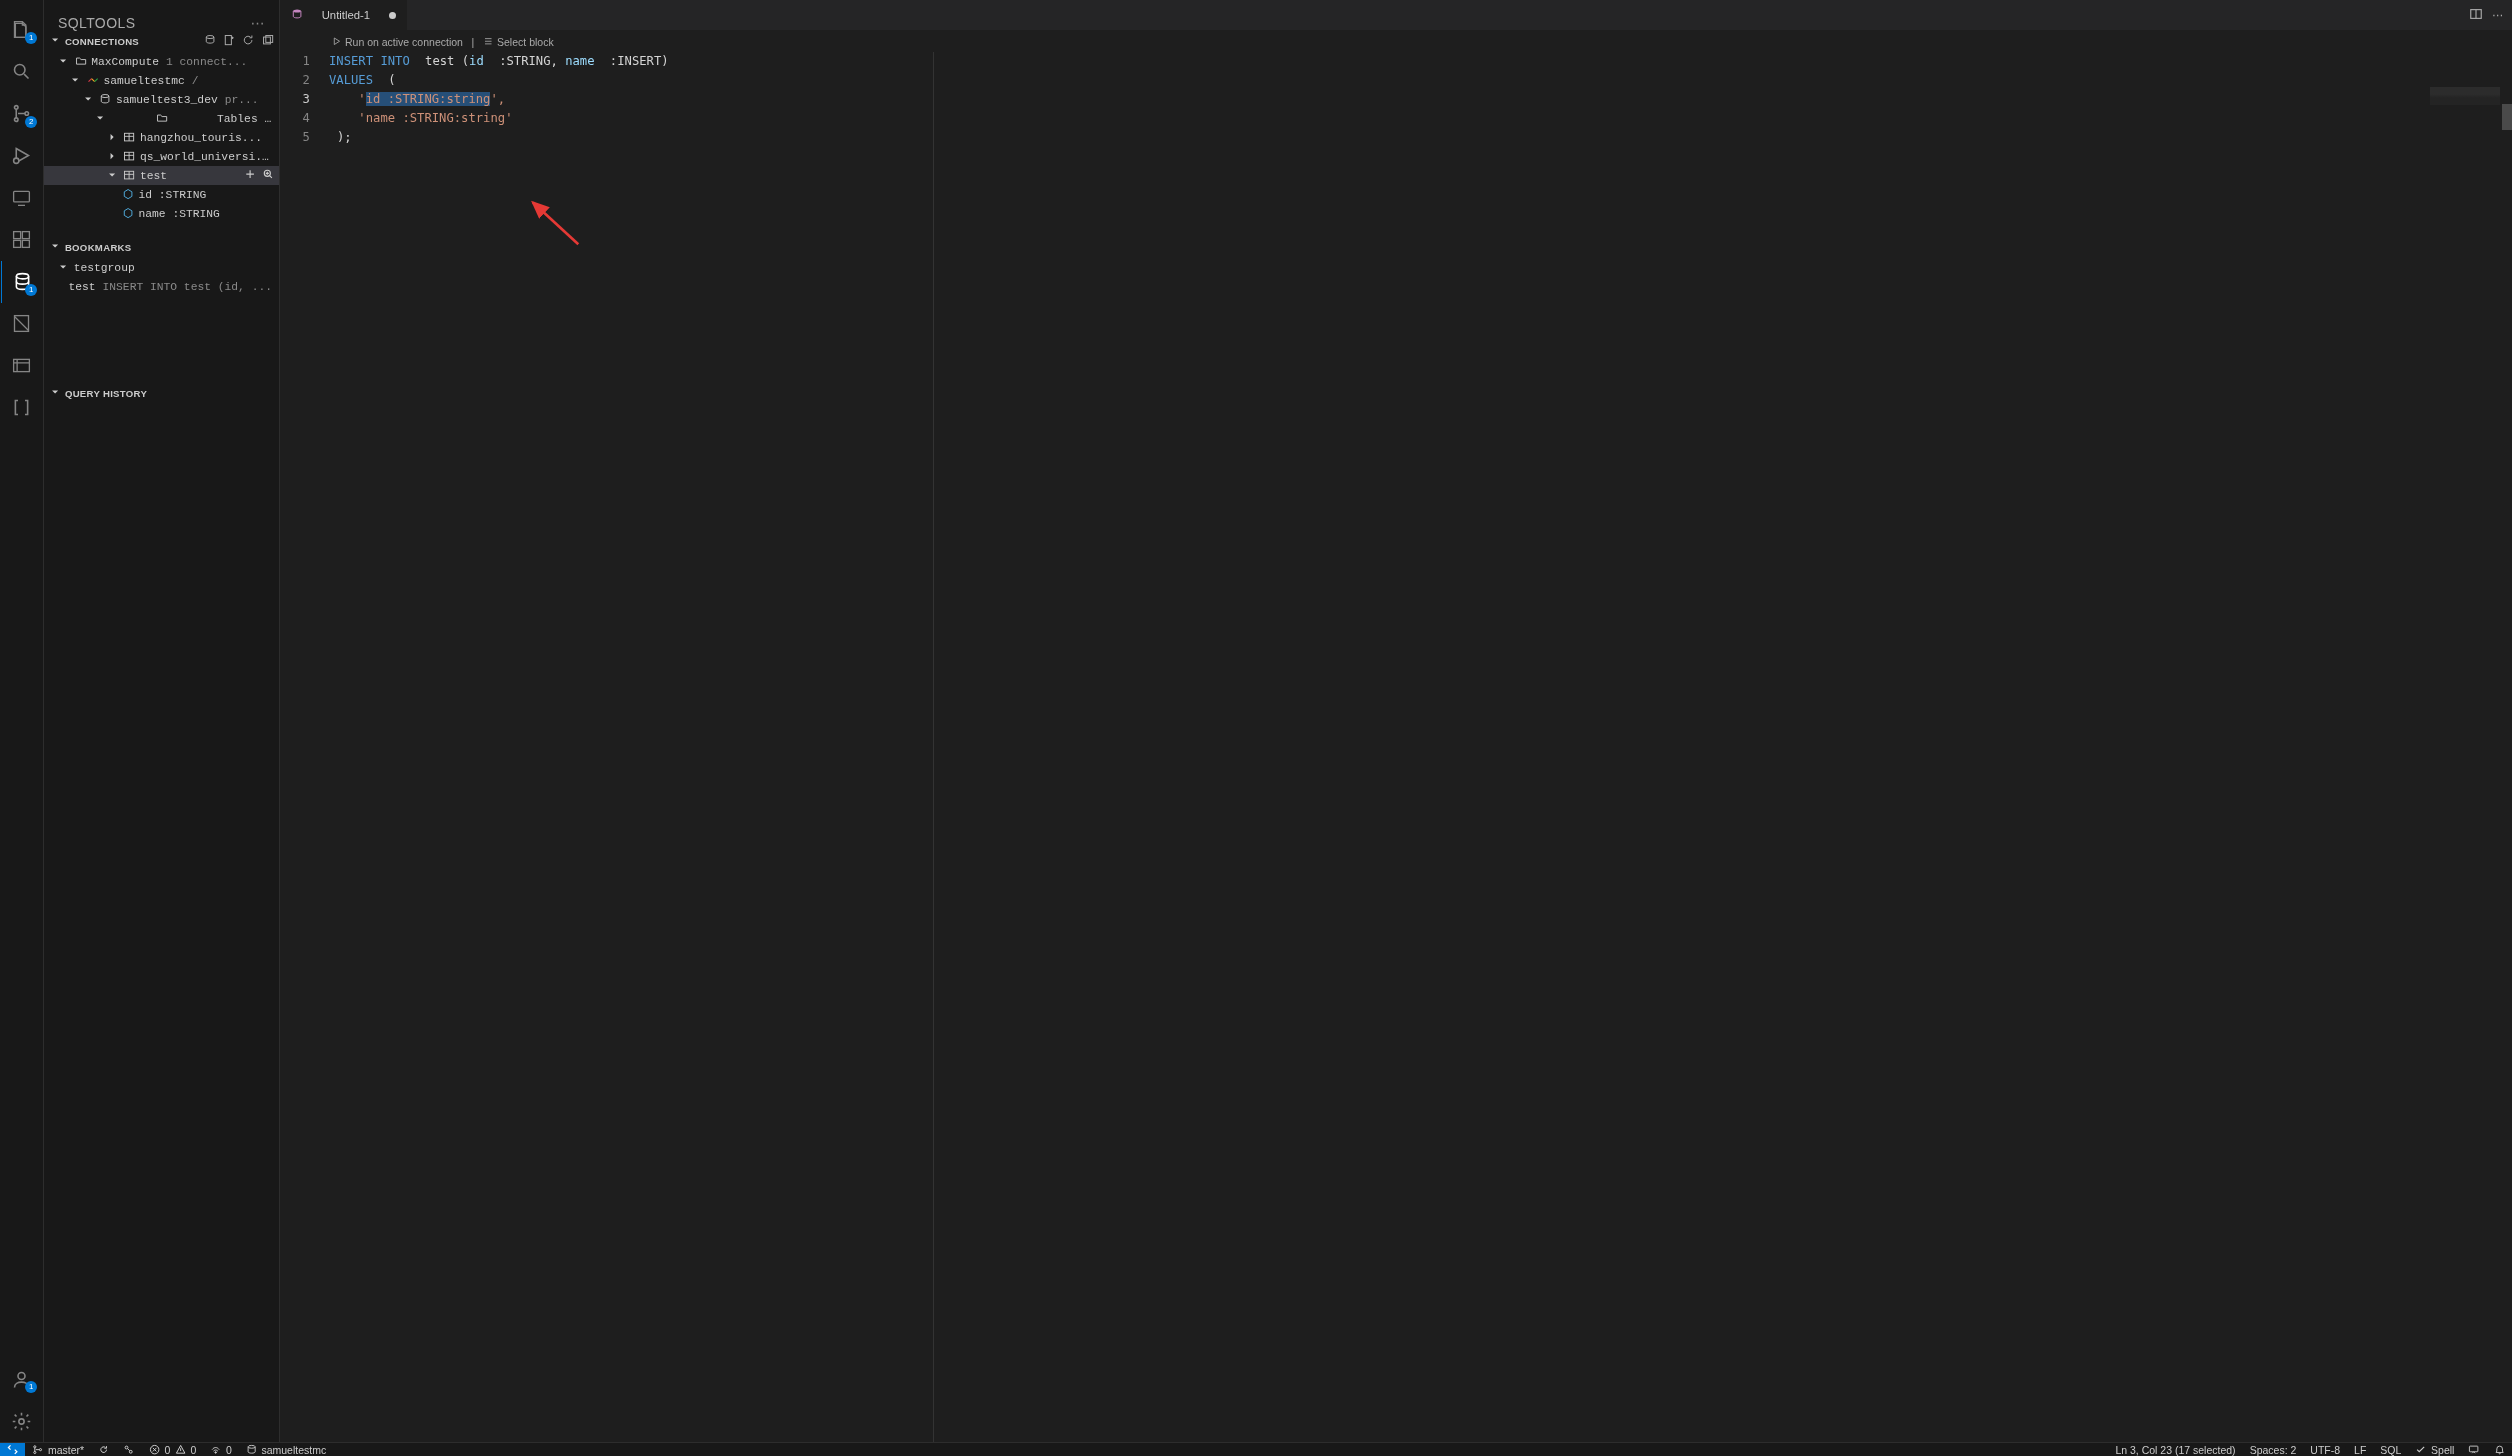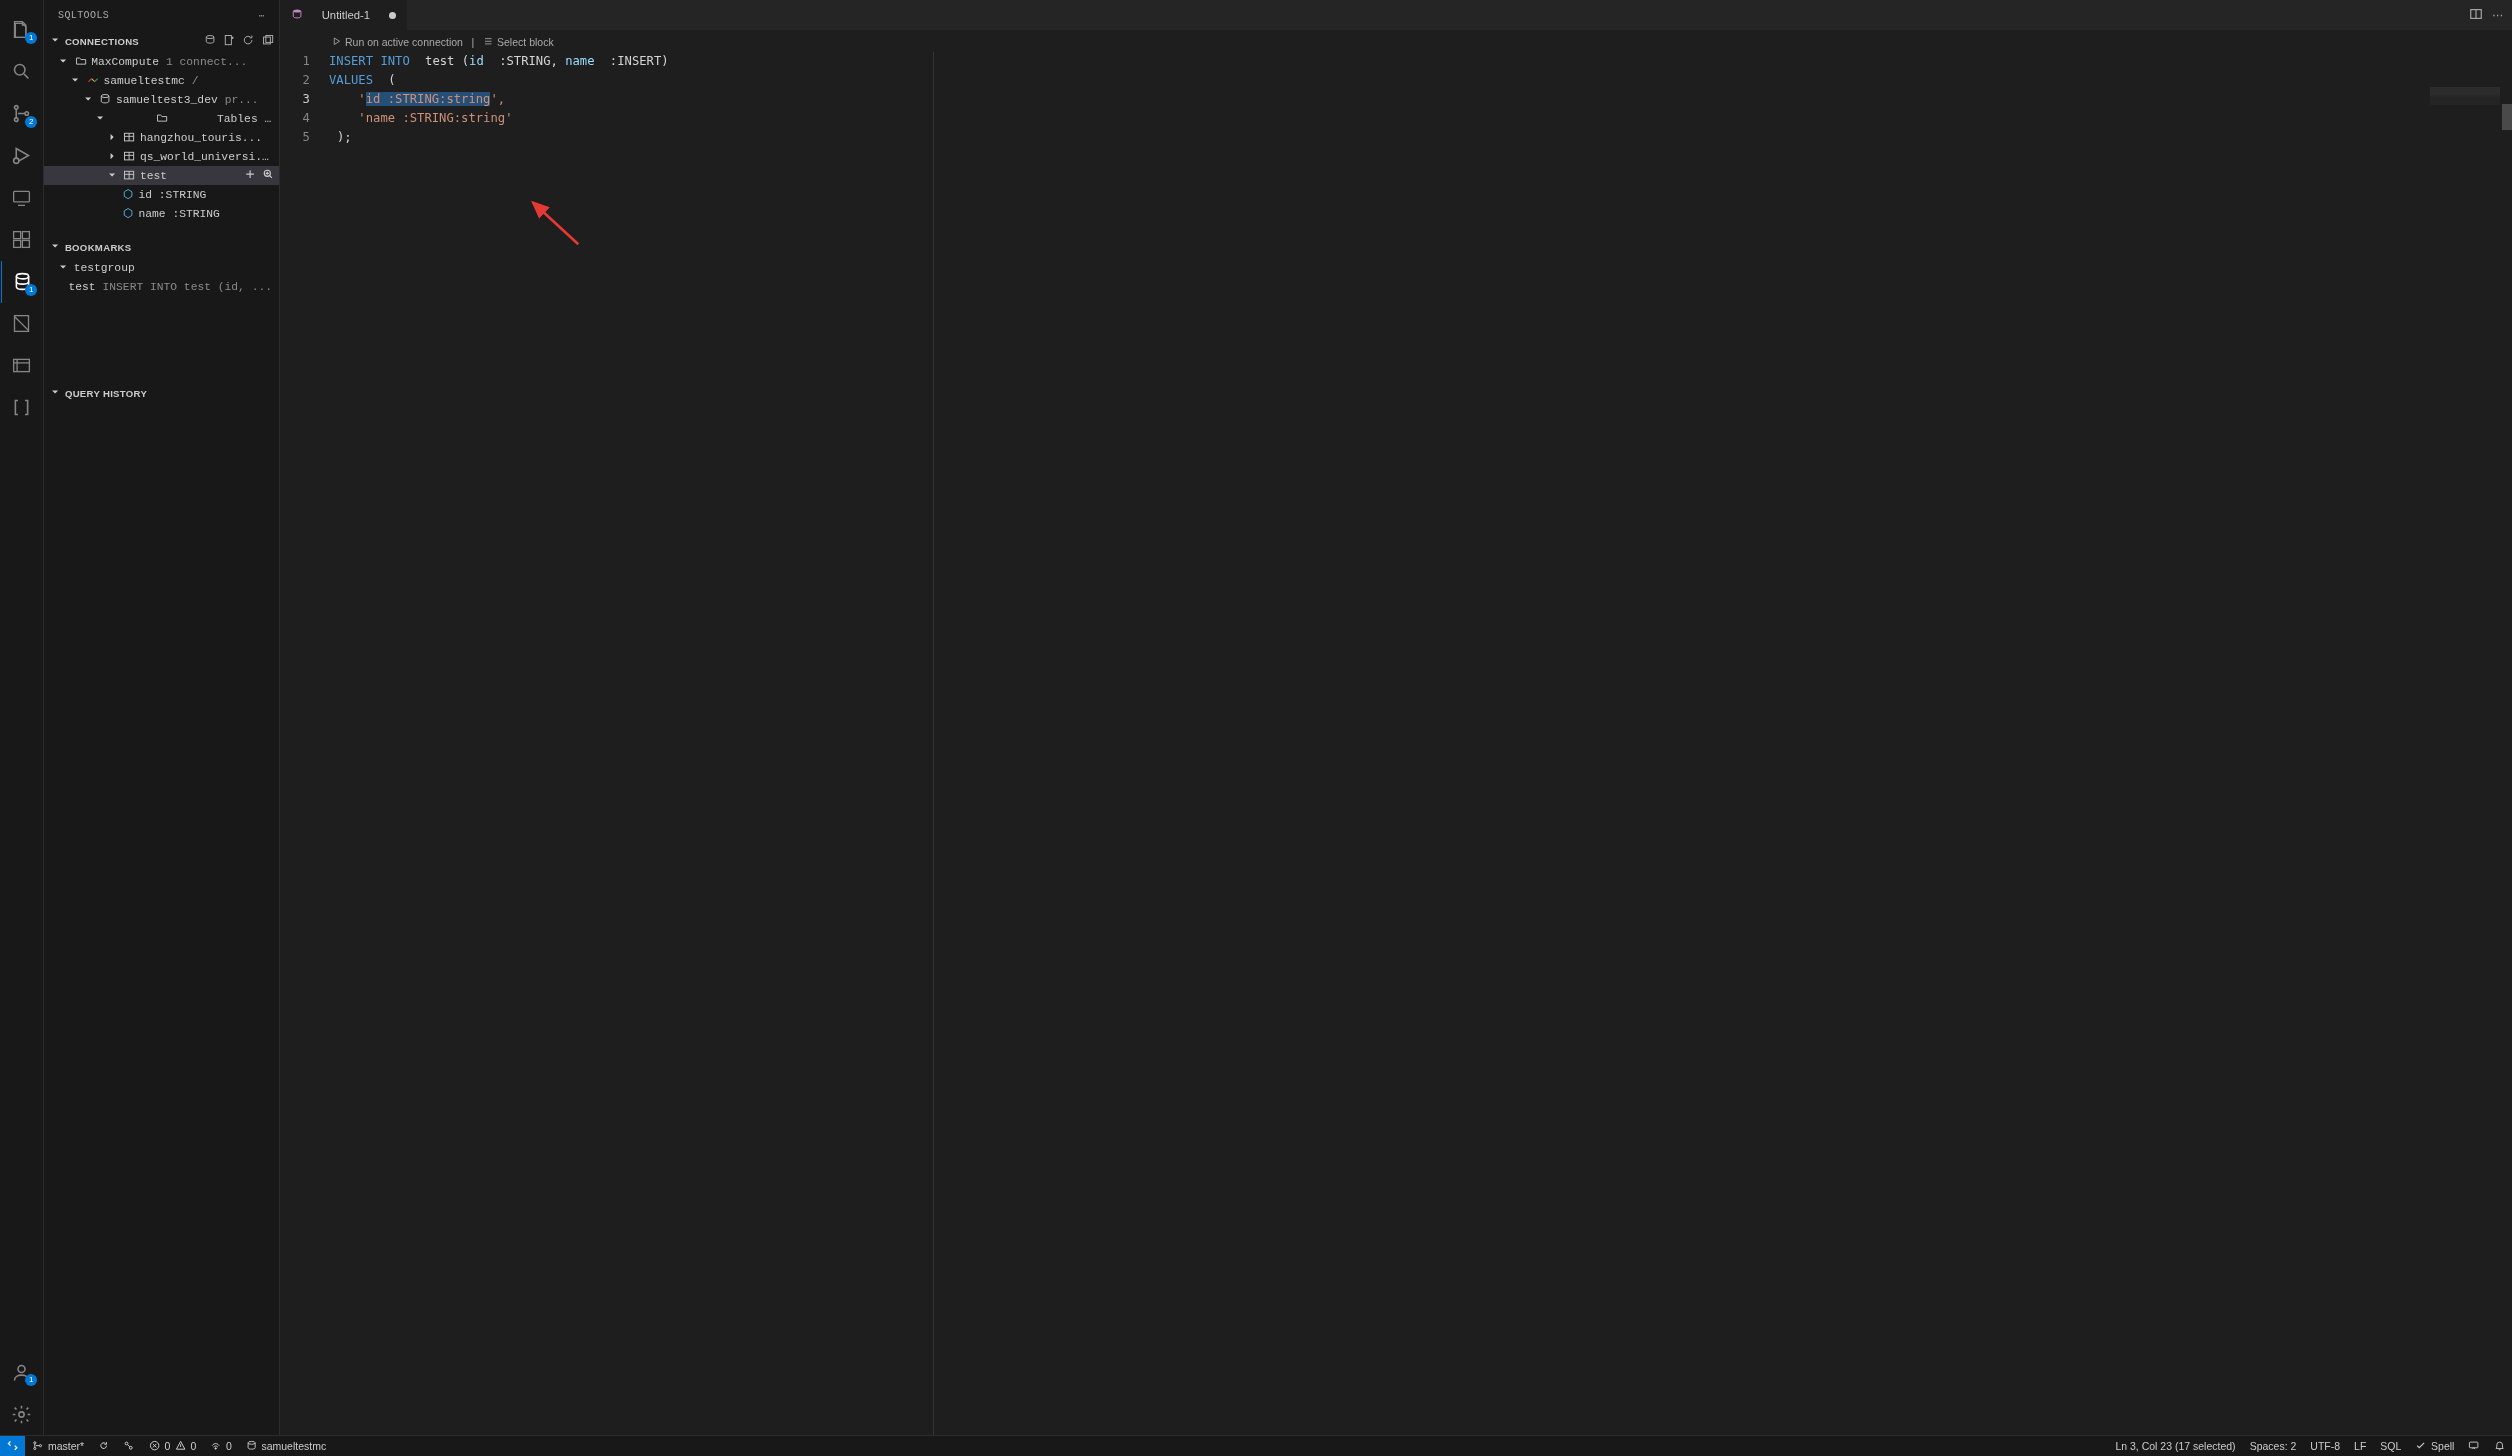--- a/index.html
+++ b/index.html
@@ -65,27 +65,26 @@
 .sidebar {
   width: 236px;
   background: #181818;
   display: flex;
   flex-direction: column;
   border-right: 0.9px solid #2d2d2d;
 }
 .sidebar-title {
   height: 31px;
   display: flex;
-  align-items: center;
+  align-items: flex-end;
   padding: 0 14px;
-  font-size: 10px;
+  font-size: 14px;
   letter-spacing: 0.4px;
   color: #aaa;
   justify-content: space-between;
-  font-family: Liberation Mono, monospace;
 }
 .sidebar-title .more { color: #888; cursor: pointer; }
 
 .section-header {
   height: 21px;
   display: flex;
   align-items: center;
   padding: 0 5.2px;
   font-size: 9.6px;
   font-weight: 700;
@@ -239,21 +238,21 @@
 
 .red-arrow {
   position: absolute;
   top: 192px;
   left: 246px;
   pointer-events: none;
 }
 
 
 .status-bar {
-  height: 21px;
+  height: 14px;
   background: #181818;
   border-top: 0.9px solid #2d2d2d;
   display: flex;
   align-items: center;
   font-size: 10.5px;
   color: #ccc;
 }
 .status-left, .status-right {
   display: flex;
   align-items: center;

